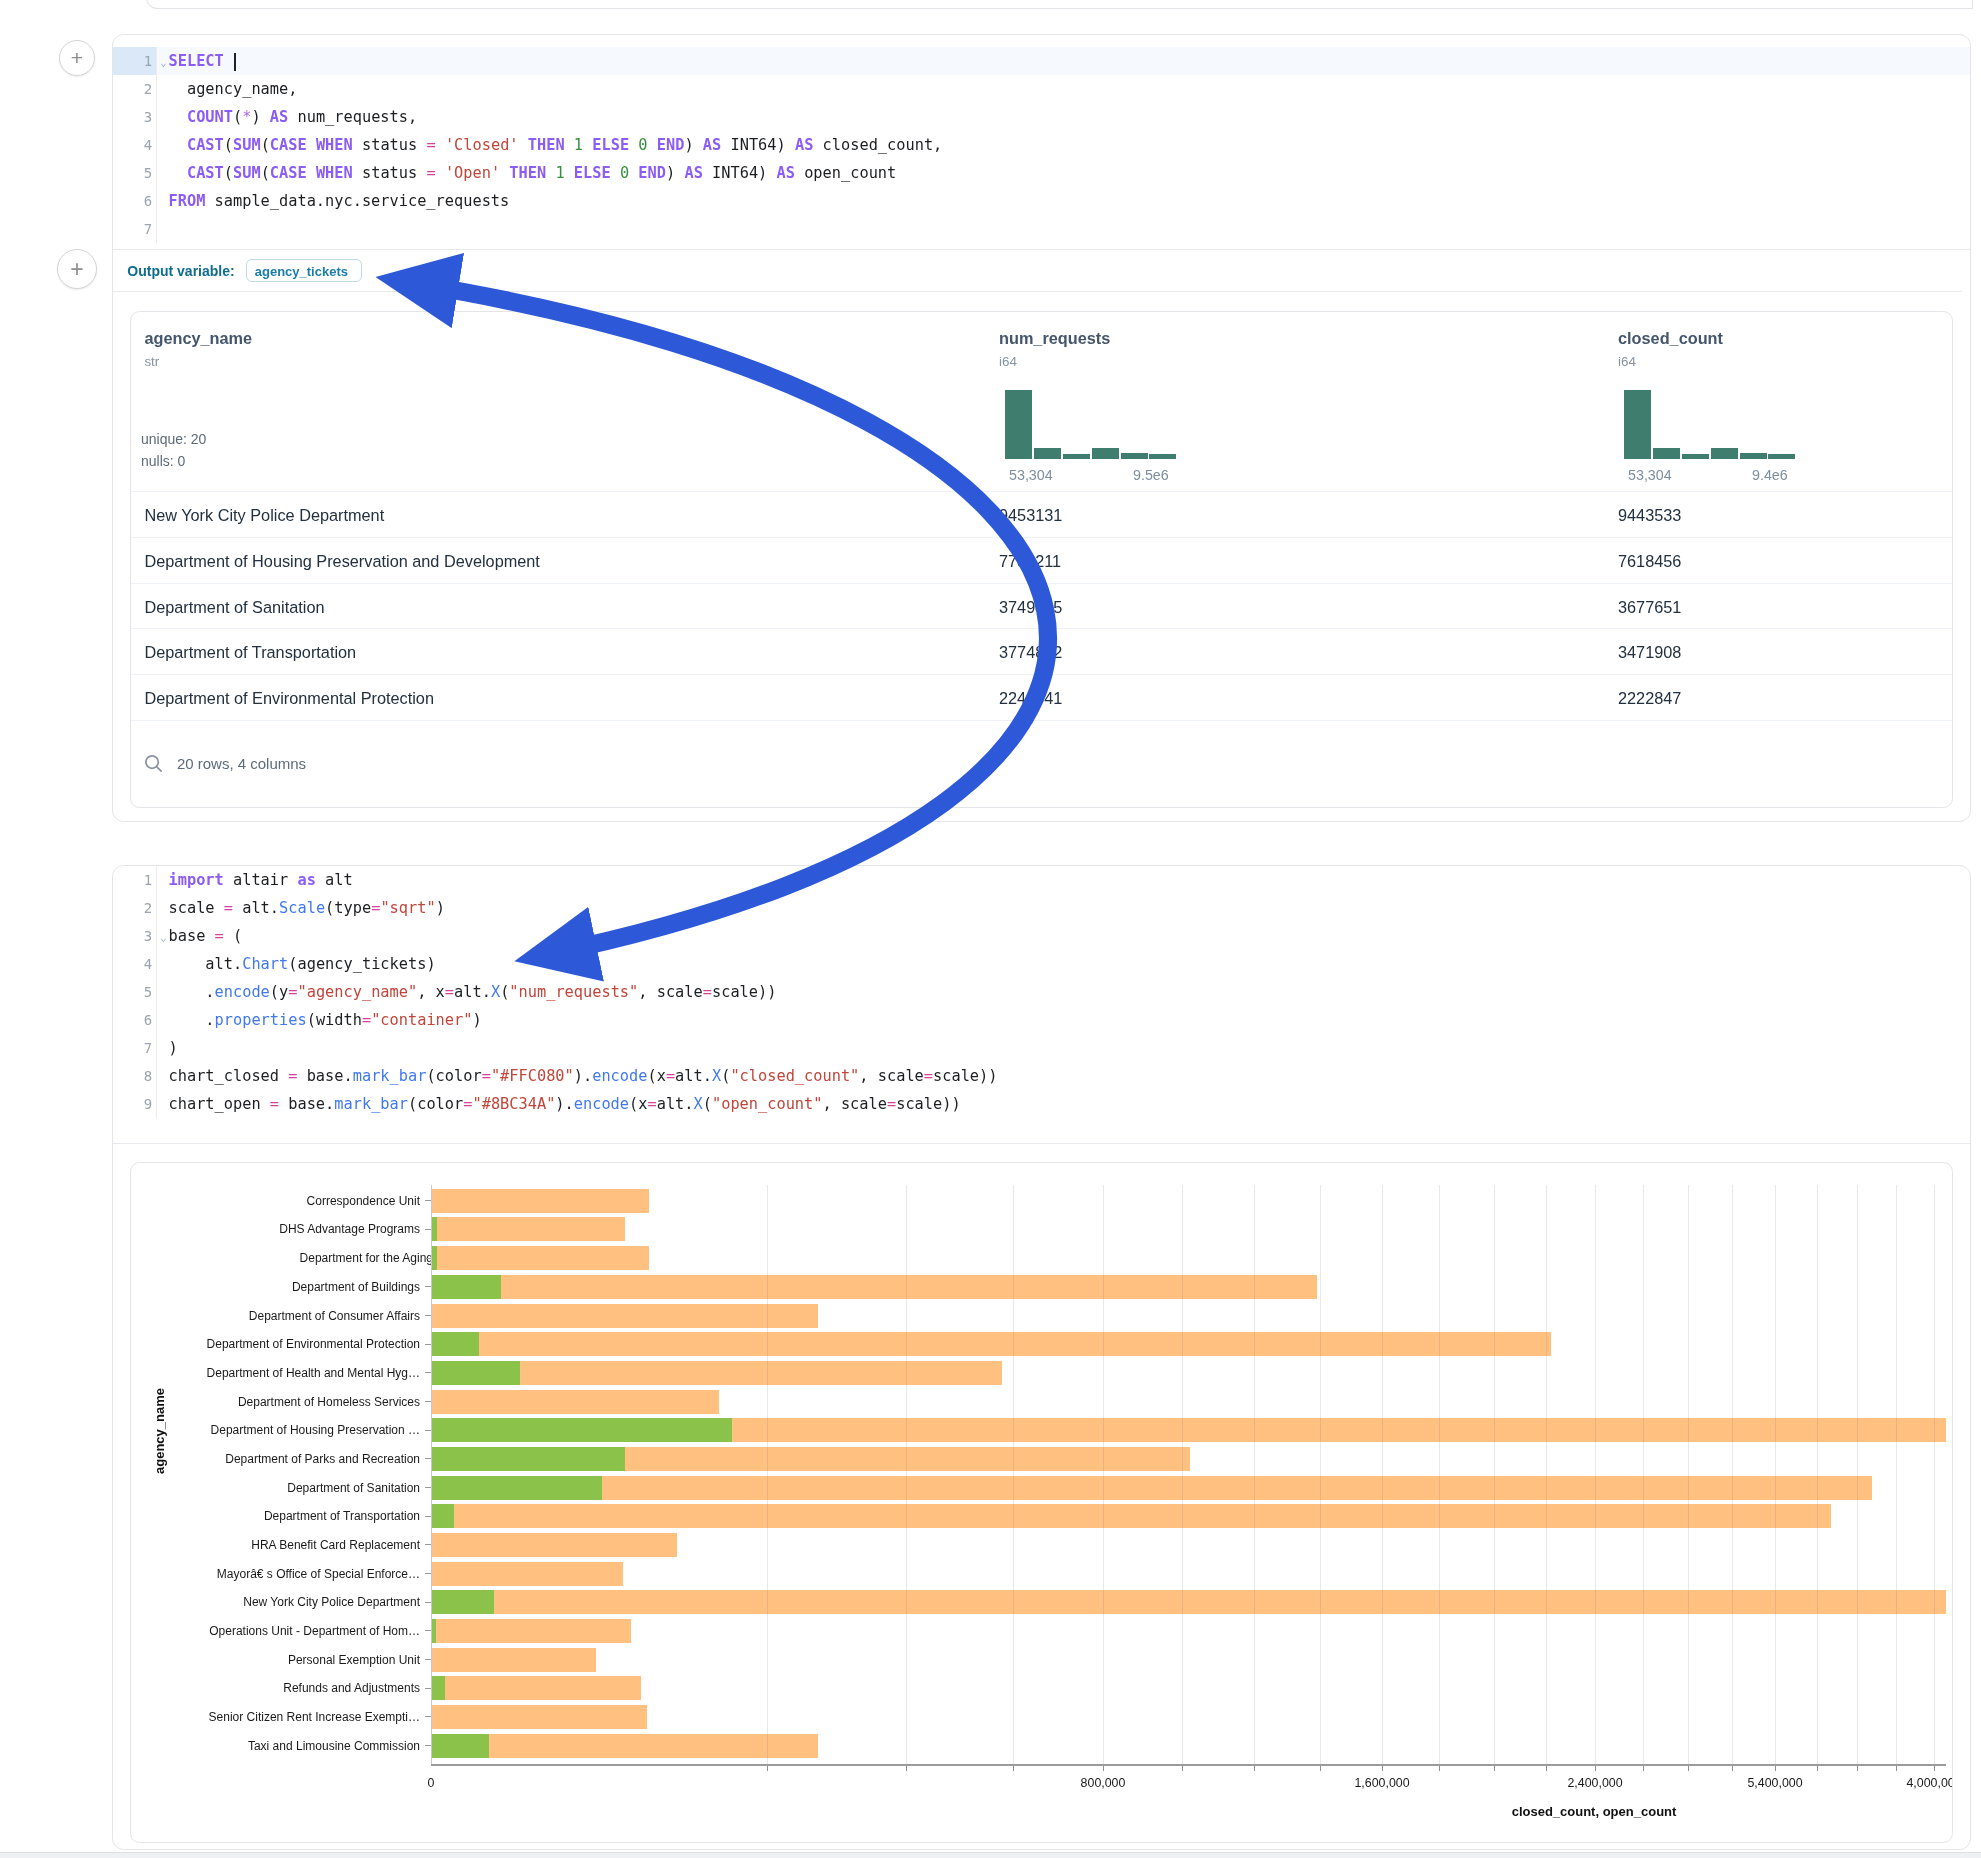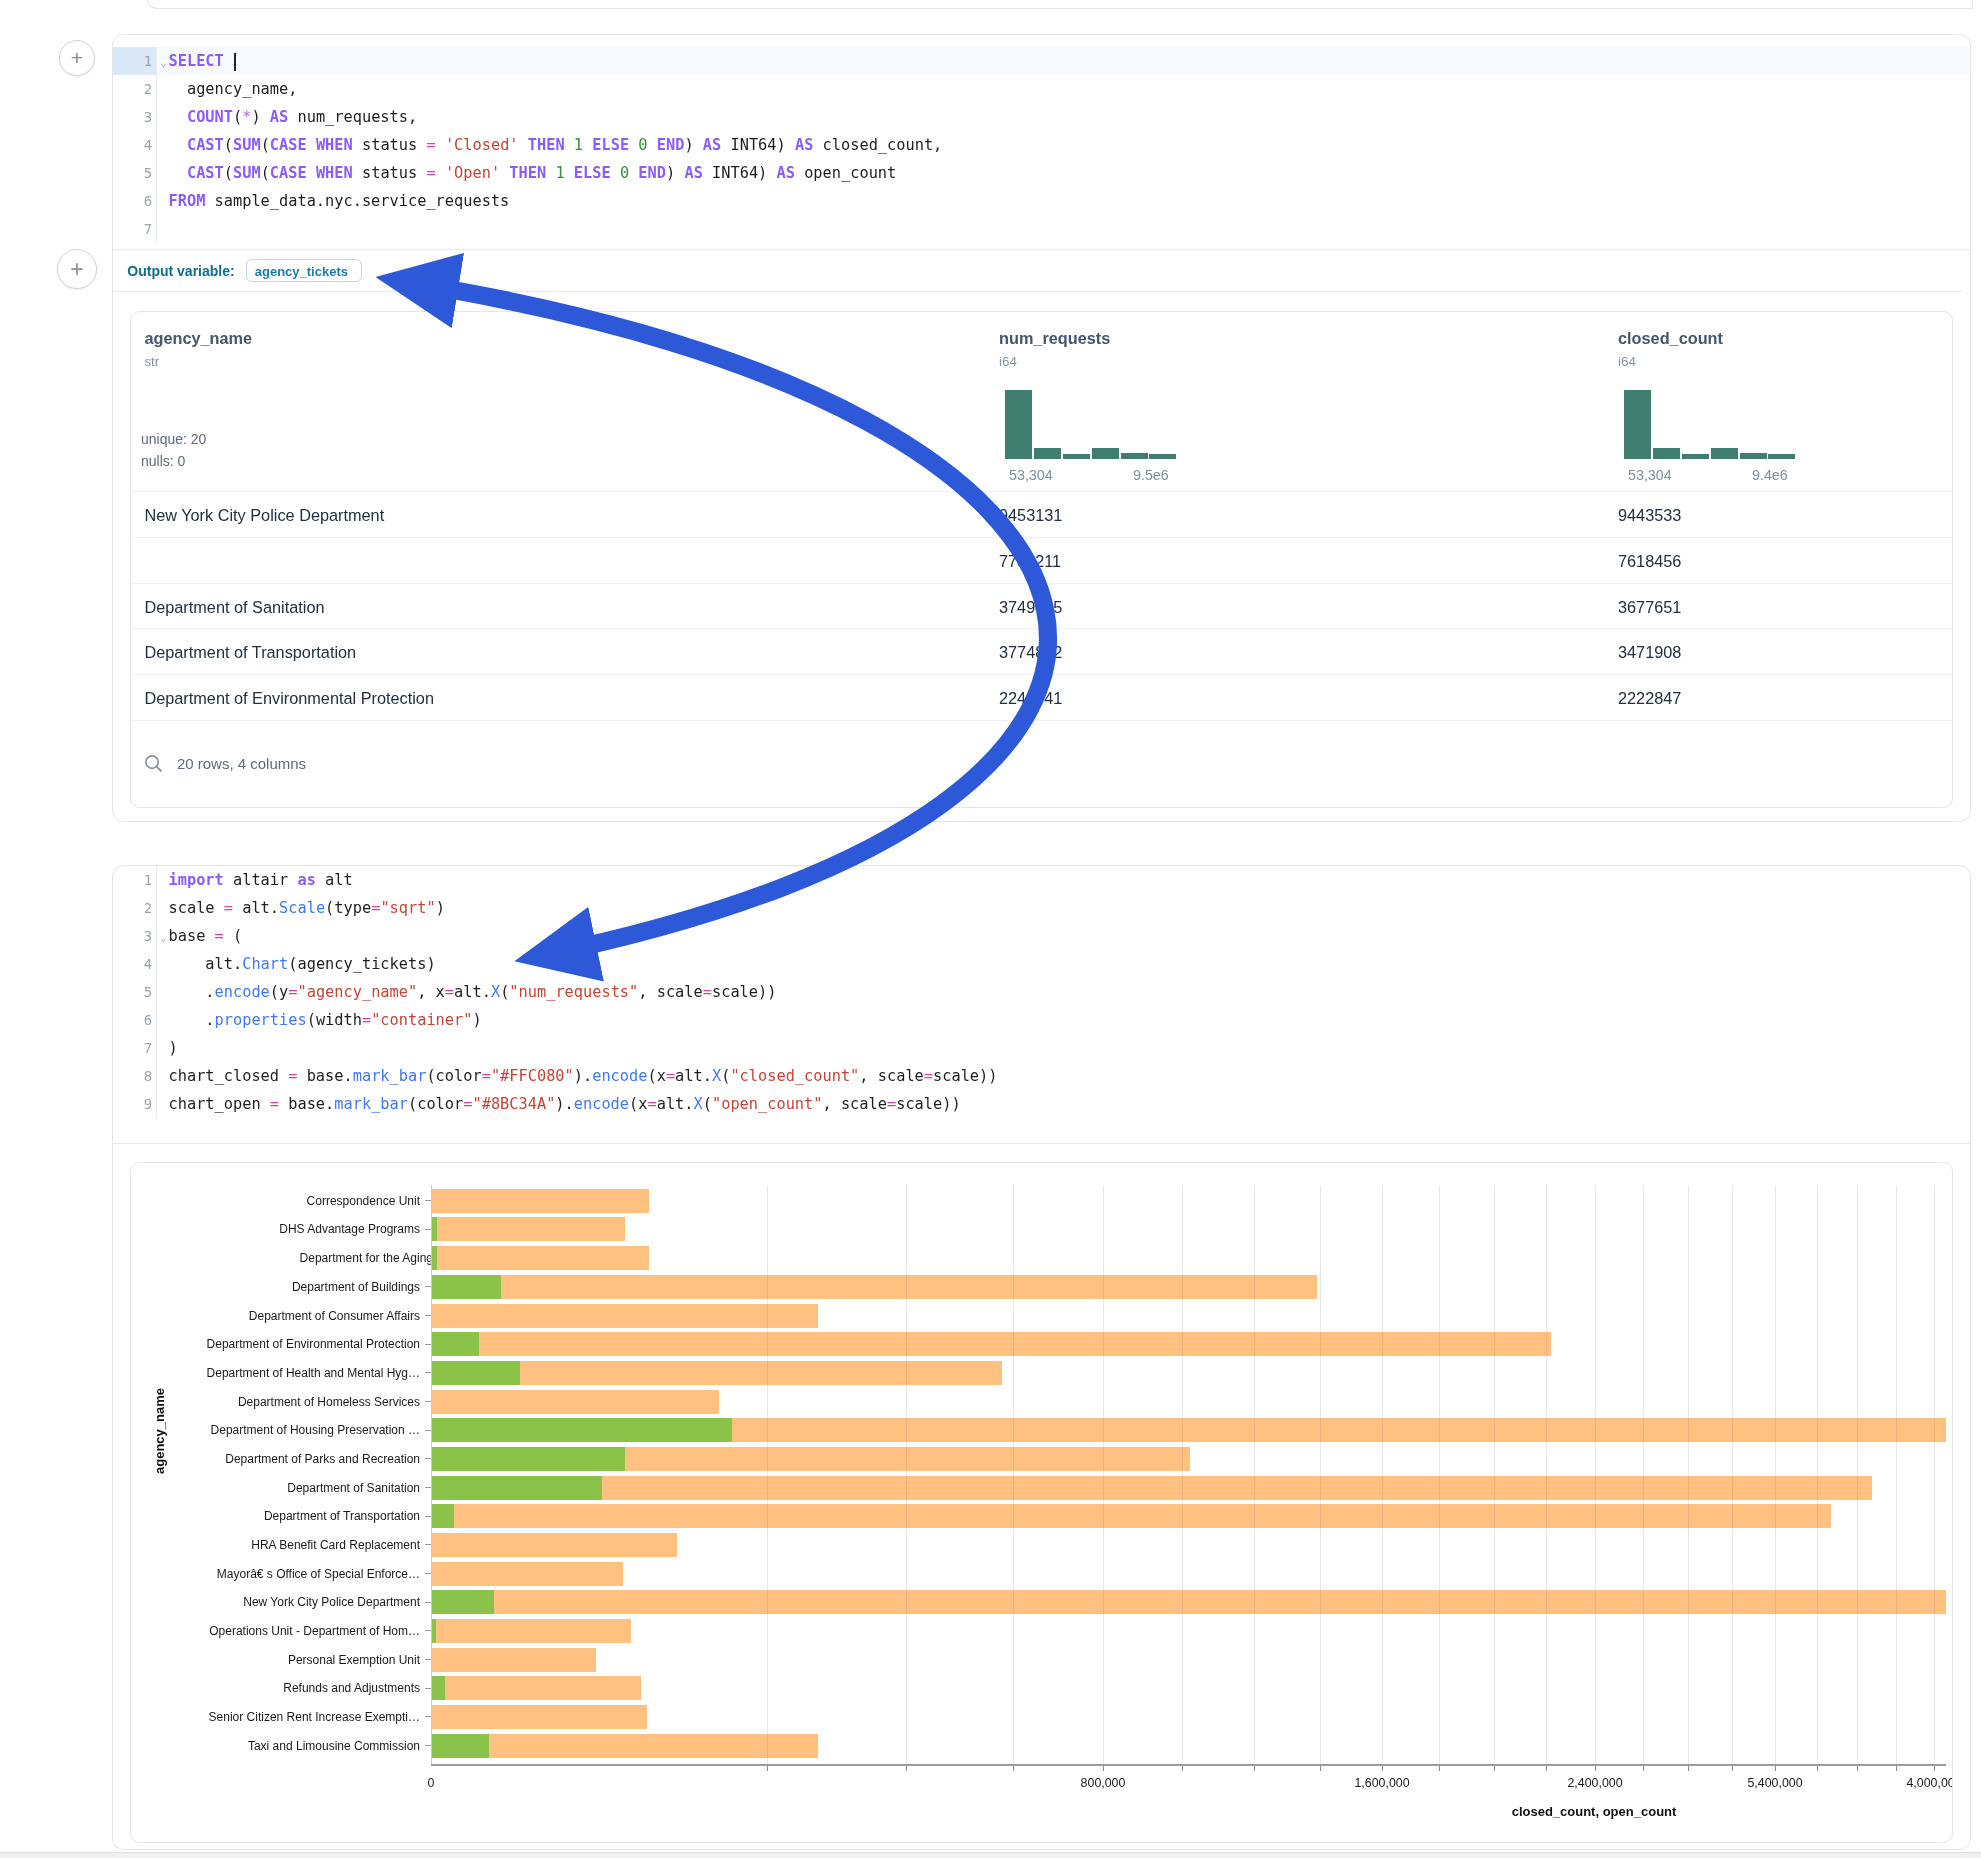--- a/index.html
+++ b/index.html
@@ -119,20 +119,21 @@
         <div class="hbar" style="width: 27px; height: 4.8px; background: rgb(63, 126, 110);"></div>
       </div>
       <div class="hist-lab" style="left: 1497px; top: 155px;">53,304</div>
       <div class="hist-lab" style="left: 1621px; top: 155px;">9.4e6</div>
       <div class="trow" style="top: 179px;">
         <div style="left: 13.4px;">New York City Police Department</div>
         <div style="left: 868px;">9453131</div>
         <div style="left: 1487px;">9443533</div>
       </div>
       <div class="trow" style="top: 225px;">
+        <div style="left: 13.4px;">Department of Housing Preservation and Development</div>
         <div style="left: 868px;">7782211</div>
         <div style="left: 1487px;">7618456</div>
       </div>
       <div class="trow" style="top: 271px;">
         <div style="left: 13.4px;">Department of Sanitation</div>
         <div style="left: 868px;">3749485</div>
         <div style="left: 1487px;">3677651</div>
       </div>
       <div class="trow" style="top: 316px;">
         <div style="left: 13.4px;">Department of Transportation</div>

